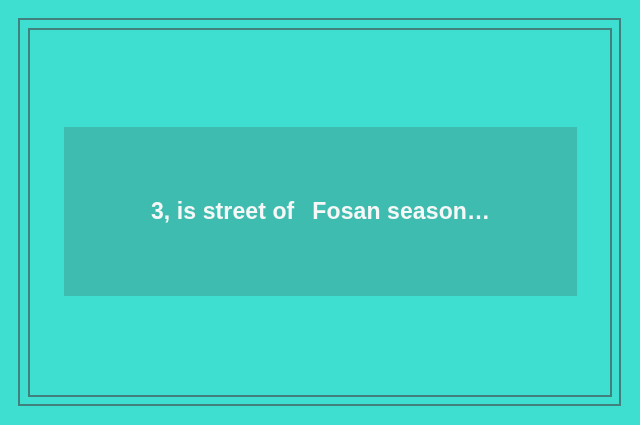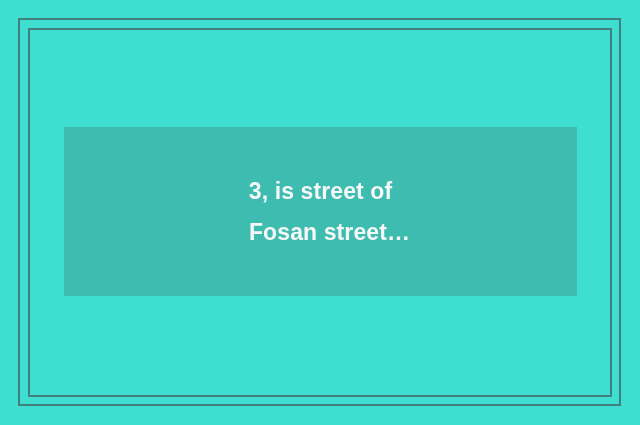--- a/index.html
+++ b/index.html
@@ -45,21 +45,21 @@
 
   
   .quote-panel {
     position: absolute;
     left: 64px;
     top: 127px;
     width: 513px;
     height: 169px;
     background: #3dbcaf;
     display: flex;
-    flex-direction: column;
+    flex-direction: row;
     align-items: center;
     justify-content: center;
     box-sizing: border-box;
   }
 
   .quote-line {
     color: #f5f8f7;
     font-family: "Liberation Sans", sans-serif;
     font-size: 23px;
     font-weight: bold;
@@ -75,16 +75,16 @@
 </head>
 <body>
 
 <div class="stage">
 
   <div class="frame-outer"></div>
   <div class="frame-inner"></div>
 
   <div class="quote-panel">
     <div class="quote-line line-1">3, is street of</div>
-    <div class="quote-line line-2">Fosan street…</div>
+    <div class="quote-line line-2">Fosan season…</div>
   </div>
 
 </div>
 
 </body></html>

